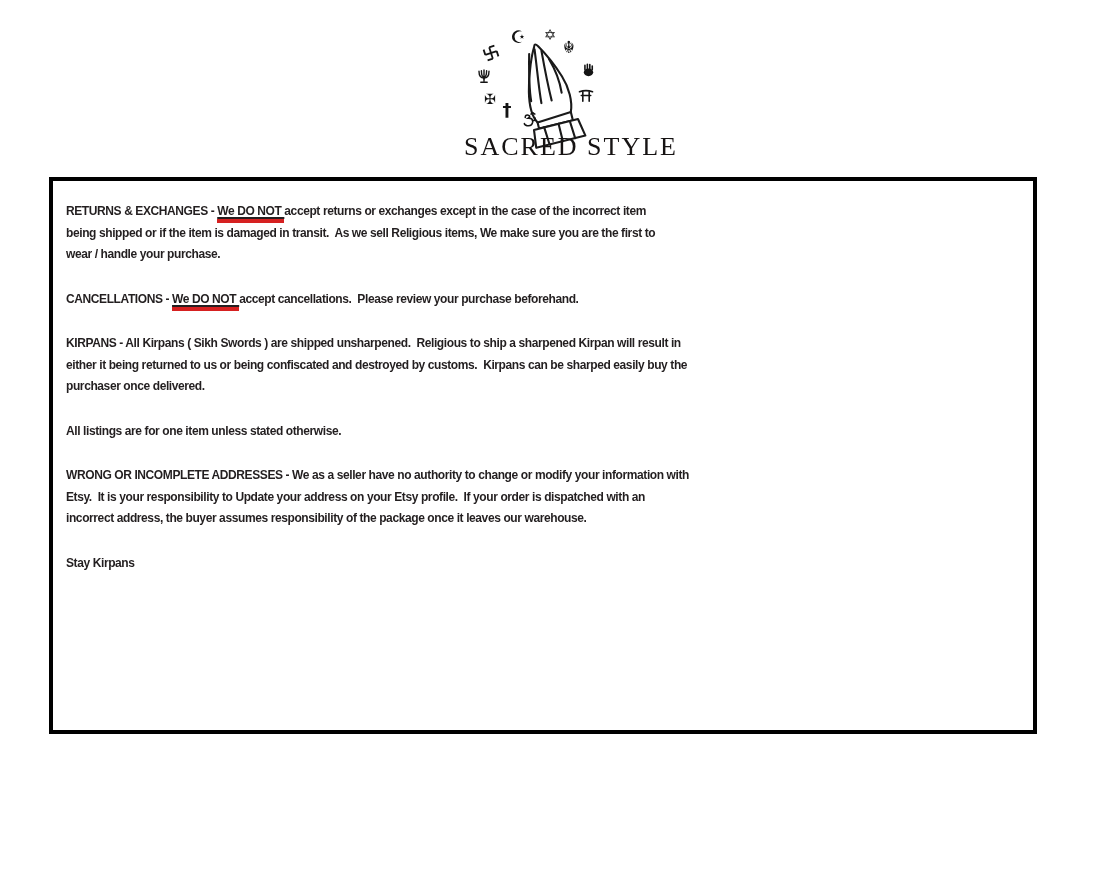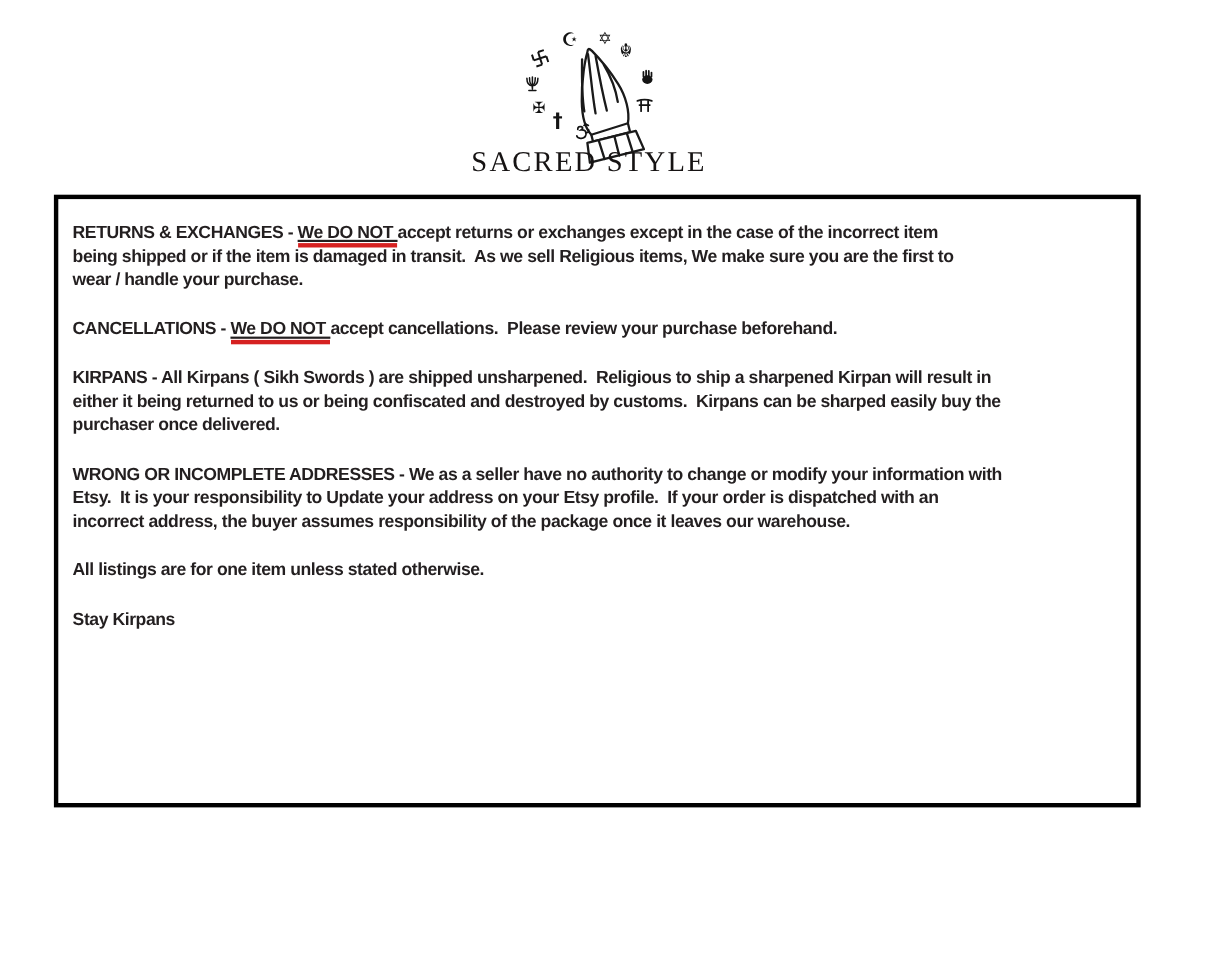--- a/index.html
+++ b/index.html
@@ -19,32 +19,32 @@
   .pos-crescent{left:43px;top:3px;font-size:17px;}
   .pos-star{left:75px;top:1px;font-size:15px;}
   .pos-khanda{left:94px;top:13px;font-size:17px;}
   .pos-hand{left:113px;top:35px;}
   .pos-torii{left:111px;top:61px;}
   .pos-om{left:54px;top:86px;}
   .pos-cross{left:32px;top:76px;font-size:18px;font-weight:bold;}
   .pos-pattee{left:15px;top:65px;font-size:14px;}
   .pos-menorah{left:9px;top:42px;}
   .brand-name{
-    position:absolute;left:393px;top:132px;width:285px;text-align:center;
+    position:absolute;left:393px;top:132px;width:285px;text-align:right;
     font-family:"Liberation Serif","DejaVu Serif",serif;font-size:26px;letter-spacing:2px;
     color:#161313;white-space:nowrap;
   }
   
   .policy-box{
     position:absolute;left:49px;top:177px;width:988px;height:557px;
     border:4px solid var(--border-color,#000);box-sizing:border-box;
     padding:20px 10px 0 13px;background:#fff;
   }
   .policy-box p{
-    margin:0 0 23px 0;font-size:16px;font-weight:700;line-height:21.5px;
+    margin:0 0 23px 0;font-size:12px;font-weight:700;line-height:21.5px;
     letter-spacing:-0.4px;white-space:pre-wrap;color:var(--text-color,#231f20);
   }
   .policy-box p.gap-top{margin-top:8px;}
   .donot{
     text-decoration:underline;text-decoration-thickness:1.5px;text-underline-offset:2px;
     border-bottom:4px solid var(--accent-red,#d62121);padding-bottom:1px;
   }
   .stay{font-size:17.5px;letter-spacing:-0.2px;}
 </style>
 </head>
@@ -131,22 +131,22 @@
 wear / handle your purchase.</span></p>
 
     <p><span>CANCELLATIONS - </span><span class="donot">We DO NOT </span><span>accept cancellations.  Please review your purchase beforehand.</span></p>
 
 
 
     <p>KIRPANS - All Kirpans ( Sikh Swords ) are shipped unsharpened.  Religious to ship a sharpened Kirpan will result in
 either it being returned to us or being confiscated and destroyed by customs.  Kirpans can be sharped easily buy the
 purchaser once delivered.</p>
 
+    <p>All listings are for one item unless stated otherwise.</p>
+
     <p>WRONG OR INCOMPLETE ADDRESSES - We as a seller have no authority to change or modify your information with
 Etsy.  It is your responsibility to Update your address on your Etsy profile.  If your order is dispatched with an
 incorrect address, the buyer assumes responsibility of the package once it leaves our warehouse.</p>
-
-    <p>All listings are for one item unless stated otherwise.</p>
 
     <p class="stay">Stay Kirpans</p>
 
   </section>
 </div>
 
 </body></html>

